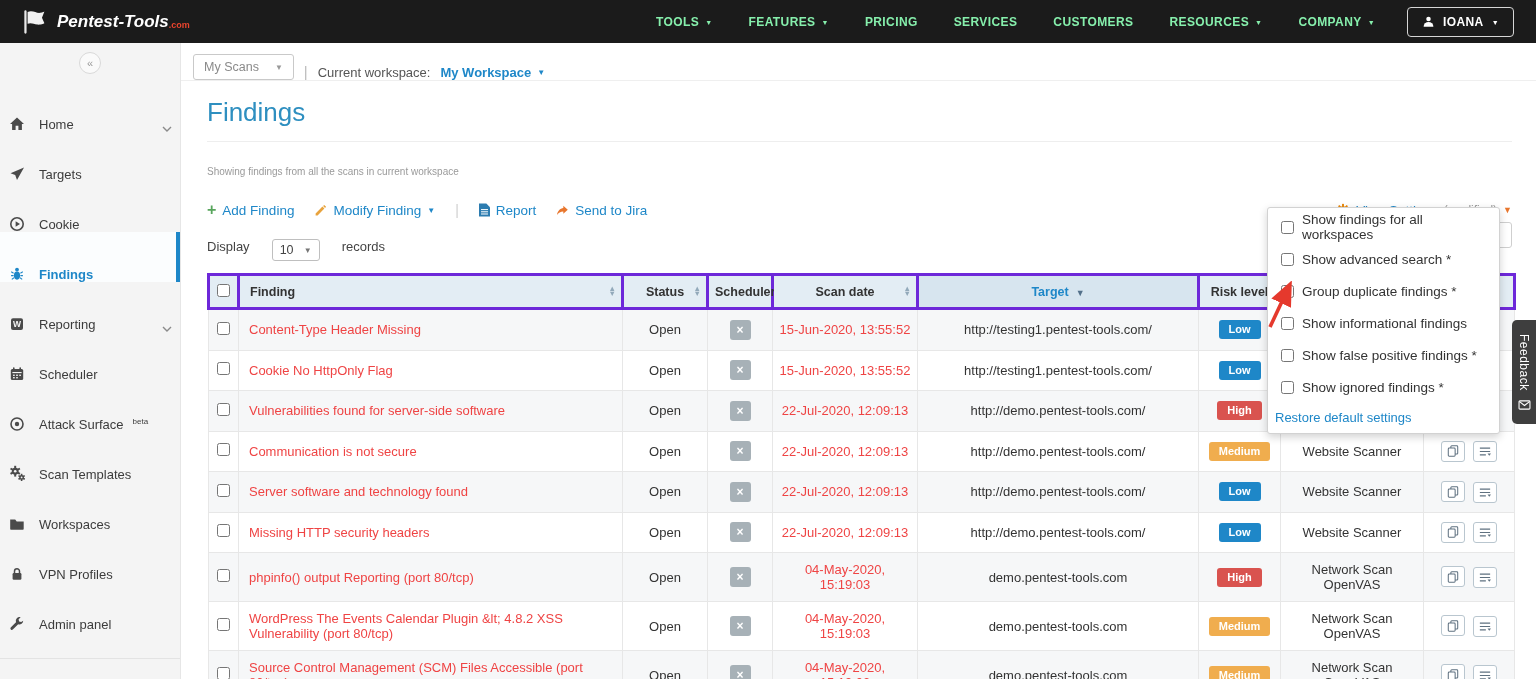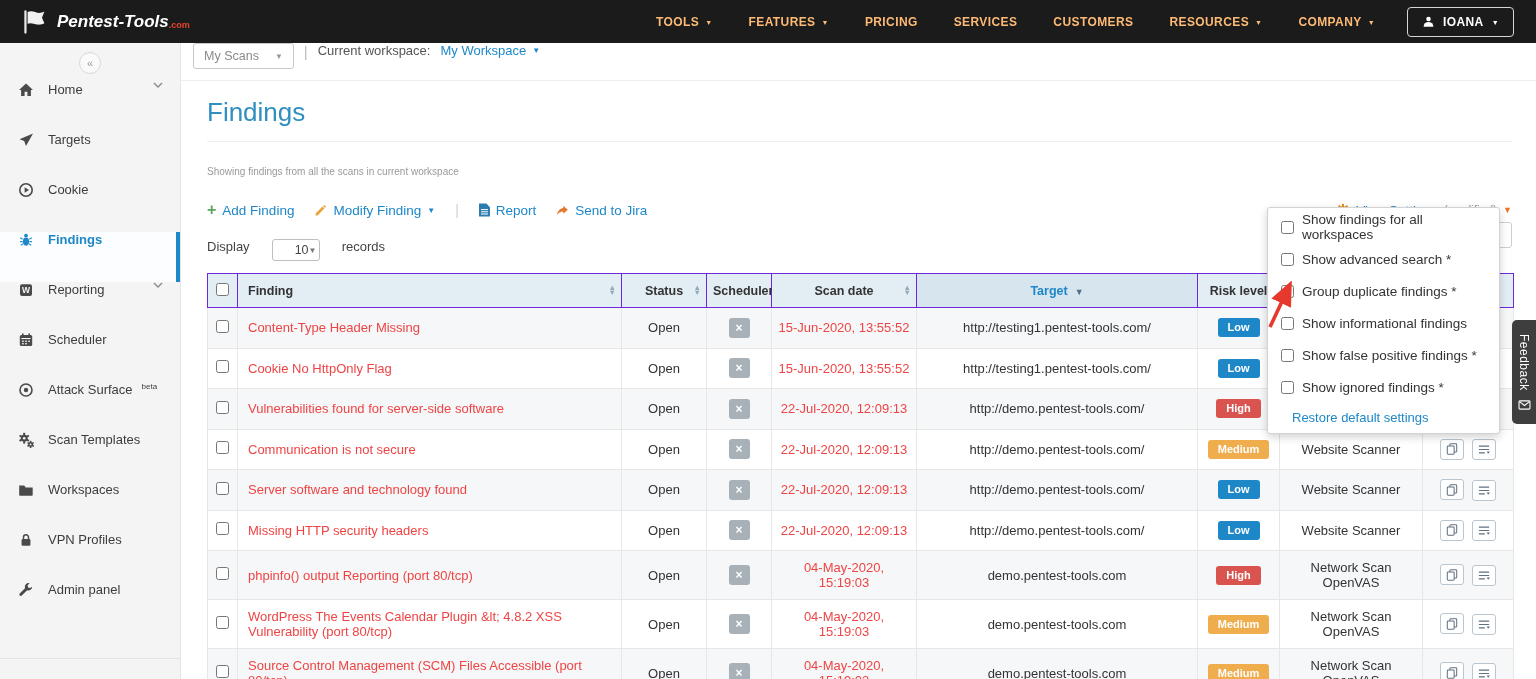--- a/index.html
+++ b/index.html
@@ -4,80 +4,80 @@
 <style>
 *{box-sizing:border-box;margin:0;padding:0}
 html,body{width:1536px;height:679px}
 body{position:relative;font-family:"Liberation Sans",sans-serif;background:#fff;overflow:hidden;font-size:13px;color:#333}
 
 .topnav{position:absolute;top:0;left:0;right:0;height:43px;background:#1b1b1b;display:flex;align-items:center;padding:0 22px;z-index:20}
 .logo{display:flex;align-items:center;gap:7px;cursor:pointer}
 .logo-text{color:#fff;font-size:17px;font-weight:bold;font-style:italic;line-height:1;display:flex;flex-direction:row;align-items:flex-end}
 .logo-com{color:#e8442d;font-size:9px;font-style:normal;font-weight:bold;margin-top:-2px}
 .nav-items{display:flex;align-items:center;gap:36px;margin-left:auto}
-.nav-item{color:#fdba74;font-size:12px;font-weight:bold;letter-spacing:.4px;display:flex;align-items:center;gap:6px;cursor:pointer;white-space:nowrap}
+.nav-item{color:#86efac;font-size:12px;font-weight:bold;letter-spacing:.4px;display:flex;align-items:center;gap:6px;cursor:pointer;white-space:nowrap}
 .nav-caret{font-size:7px;position:relative;top:1px}
 .user-btn{margin-left:32px;border:1px solid #d6d6d6;border-radius:4px;color:#fff;font-size:12px;font-weight:bold;display:flex;align-items:center;gap:8px;padding:7px 14px;cursor:pointer;letter-spacing:.4px}
 .user-btn .nav-caret{font-size:7px}
 
 .sidebar{position:absolute;top:43px;left:0;bottom:0;width:181px;background:#f4f4f4;border-right:1px solid #e6e6e6;z-index:5}
 .collapse-btn{width:22px;height:22px;border:1px solid #d9d9d9;border-radius:50%;background:#fafafa;color:#9a9a9a;font-size:11px;display:flex;align-items:center;justify-content:center;margin:9px auto 8px;cursor:pointer}
-.side-item{height:50px;display:flex;align-items:flex-start;gap:13px;padding:0 17px;font-size:13px;color:#3c3c3c;cursor:pointer;position:relative}
+.side-item{height:50px;display:flex;align-items:flex-end;gap:13px;padding:0 8px;font-size:13px;color:#3c3c3c;cursor:pointer;position:relative}
 .side-icon{width:18px;display:flex;justify-content:center;color:#4a4a4a;flex:none}
 .side-item.active{background:#fbfdfe;color:#1e87c8;font-weight:bold}
 .side-item.active .side-icon{color:#1e87c8}
 .side-item.active::after{content:"";position:absolute;right:0;top:0;bottom:0;width:4px;background:#1e87c8}
 .side-chev{margin-left:auto;display:flex}
 .beta{font-size:8px;vertical-align:super;margin-left:9px}
 .sidebar-footer{position:absolute;bottom:0;left:0;right:0;height:21px;border-top:1px solid #e3e3e3}
 
-.wsbar{position:absolute;top:43px;left:181px;right:0;height:38px;background:#fff;border-bottom:1px solid #efefef;display:flex;align-items:flex-start;padding:0 12px;gap:10px;z-index:6}
+.wsbar{position:absolute;top:43px;left:181px;right:0;height:38px;background:#fff;border-bottom:1px solid #efefef;display:flex;align-items:flex-end;padding:0 12px;gap:10px;z-index:6}
 .myscans-btn{border:1px solid #c9c9c9;border-radius:3px;background:#fff;color:#8a8a8a;font-size:12.5px;display:flex;align-items:center;gap:16px;padding:5px 10px;cursor:pointer}
 .myscans-btn .gcaret{font-size:8px;color:#999}
 .ws-sep{color:#bbb;font-size:15px}
 .ws-label{color:#555}
-.ws-name{color:#1e87c8;display:flex;gap:6px;align-items:center;cursor:pointer;font-weight:normal}
+.ws-name{color:#1e87c8;display:flex;gap:6px;align-items:center;cursor:pointer;font-weight:bold}
 .ws-name .bcaret{font-size:8px}
 
 .main{position:absolute;top:81px;left:181px;right:0;bottom:0;background:#fff;padding:0 24px 0 26px}
 .page-title{color:#2e8fc0;font-size:26px;font-weight:500;margin-top:16px;padding-bottom:13px;border-bottom:1px solid #eee}
 .subtitle{color:#9a9a9a;font-size:10px;margin-top:24px}
 .toolbar{display:flex;align-items:center;gap:20px;margin-top:25px;font-size:13.5px}
 .tool-link{color:#1e87c8;display:flex;align-items:center;gap:6px;cursor:pointer;white-space:nowrap}
 .plus{color:#58a55c;font-weight:bold;font-size:16px;line-height:1}
 .bcaret{font-size:8px;color:#1e87c8}
 .tool-sep{color:#d0d0d0;font-size:14px}
 .view-settings{margin-left:auto;display:flex;align-items:center;gap:6px;color:#1e87c8;font-size:13.5px;cursor:pointer}
 .vs-mod{color:#9a9a9a;font-size:12px}
 .vs-caret{color:#e8762d;font-size:9px}
 .display-row{display:flex;align-items:flex-start;gap:22px;margin-top:21px;font-size:13px;color:#444}
-.display-select{border:1px solid #bfbfbf;border-radius:3px;font-size:12.5px;color:#444;padding:3px 22px;width:48px;display:flex;justify-content:space-between;align-items:center;background:#fff;cursor:pointer}
+.display-select{border:1px solid #bfbfbf;border-radius:3px;font-size:12.5px;color:#444;padding:3px 7px;width:48px;display:flex;justify-content:space-between;align-items:center;background:#fff;cursor:pointer}
 .display-select .gcaret{font-size:8px;color:#777}
 
 table{margin-top:12px;border-collapse:collapse;table-layout:fixed;width:100%;font-size:13px}
-th{background:#e3edf4;border:1px solid #6d28d9;font-weight:bold;color:#333;height:34px;font-size:12.5px;position:relative;padding:0 6px;text-align:center}
+th{background:#e3edf4;border:3px solid #6d28d9;font-weight:bold;color:#333;height:34px;font-size:12.5px;position:relative;padding:0 6px;text-align:center}
 th.th-finding{text-align:left;padding-left:10px}
 th.th-target{background:#d7e5ef;color:#1e87c8}
 .sort{position:absolute;right:5px;top:50%;transform:translateY(-50%);display:flex;flex-direction:column;line-height:.78;font-size:7.5px;color:#92a9ba}
 .t-caret{margin-left:7px;font-size:9px;color:#53708a}
 td{border:1px solid #e7e7e7;padding:9px 6px;text-align:center;vertical-align:middle;line-height:15px;color:#333}
 td.cell-finding{text-align:left;padding-left:10px}
 tbody tr:nth-child(odd){background:#f6f7f8}
 .link{color:#ef4444;cursor:pointer}
 .badge{display:inline-block;padding:2px 10px;border-radius:3px;color:#fff;font-size:11px;font-weight:bold}
 .risk-low{background:#1e87c8}
 .risk-high{background:#d9534f}
 .risk-medium{background:#f0ad4e}
 .verified-btn{display:inline-flex;width:21px;height:20px;background:#a7b1b7;border-radius:3px;color:#fff;font-size:12px;font-weight:bold;align-items:center;justify-content:center;cursor:pointer;line-height:1}
 .act-btn{display:inline-flex;width:24px;height:21px;border:1px solid #b9c6cf;border-radius:3px;align-items:center;justify-content:center;background:#fff;cursor:pointer;margin:0 2px}
 input[type=checkbox]{width:13px;height:13px;cursor:pointer}
 
 .vs-menu{position:absolute;left:1267px;top:207px;width:233px;background:#fff;border:1px solid #d2d2d2;border-radius:3px;box-shadow:0 3px 9px rgba(0,0,0,.18);z-index:50;padding:3px 0 6px}
 .vs-item{display:flex;align-items:center;gap:8px;padding:0 13px;height:32px;font-size:13.5px;color:#333;cursor:pointer}
-.vs-restore{color:#1e87c8;font-size:13px;padding:7px 24px 2px;cursor:pointer}
+.vs-restore{color:#1e87c8;font-size:13px;padding:7px 7px 2px;cursor:pointer}
 
 .annot-arrow{position:absolute;left:1258px;top:281px;z-index:60;pointer-events:none}
 
 .feedback{position:absolute;right:0;top:320px;width:24px;height:104px;background:#3e3e3e;border-radius:5px 0 0 5px;display:flex;flex-direction:column;align-items:center;justify-content:center;gap:9px;z-index:55;cursor:pointer}
 .feedback-label{writing-mode:vertical-rl;color:#fff;font-size:12px;letter-spacing:.5px}
 
 .search-sliver{position:absolute;left:1484px;top:222px;width:28px;height:26px;border:1px solid #cfcfcf;border-radius:3px;background:#fff;z-index:40}
 .gcaret{color:#999}
 svg{display:block}
 </style>

